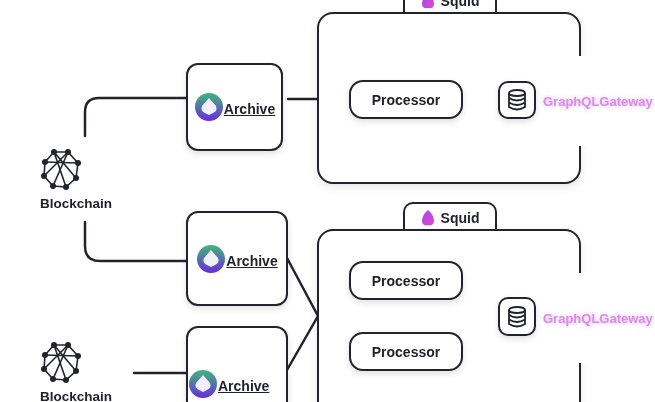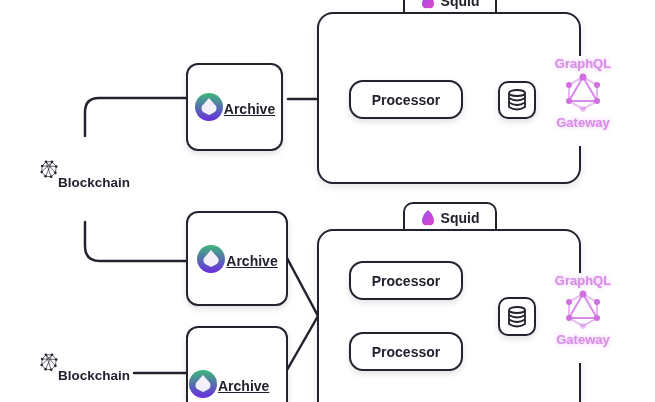--- a/index.html
+++ b/index.html
@@ -10,23 +10,23 @@
          box-shadow: 0 3px 6px rgba(0,0,0,0.12); }
   .squid { border-radius:16px; box-shadow: 0 3px 8px rgba(0,0,0,0.10); }
   .archive { border-radius:12px; display:flex; align-items:center; justify-content:center;text-decoration:underline; }
   .archive .lbl { font-weight:bold; font-size:14px; margin-top:4px; color:#22222e; }
   .proc { border-radius:14px; display:flex; align-items:center; justify-content:center;
           font-weight:bold; font-size:14px; color:#22222e; }
   .db { border-radius:10px; display:flex; align-items:center; justify-content:center; }
   .tab { position:absolute; border:2.5px solid #23232f; border-bottom:none; background:#fff; box-sizing:border-box;
          border-radius:10px 10px 0 0; display:flex; align-items:center; justify-content:center; gap:6px;
          font-weight:bold; font-size:14px; color:#22222e; }
-  .chain { position:absolute; display:flex; align-items:flex-end; width:90px; }
+  .chain { position:absolute; display:flex; flex-direction:column; align-items:flex-start; width:90px; }
   .chain .lbl { font-weight:bold; font-size:13.5px; color:#22222e; margin-top:6px; }
-  .gql { position:absolute; width:80px; display:flex; flex-direction:column; align-items:center; background:#fff; }
+  .gql { position:absolute; width:80px; display:flex; align-items:center; background:#fff; }
   .gql .t { font-weight:bold; font-size:13px; color:#d98be8; text-shadow:0 0 4px rgba(217,139,232,0.6); }
 </style>
 </head>
 <body>
 
 <svg class="wires" width="655" height="402">
   <g fill="none" stroke="#23232f" stroke-width="2.5" stroke-linecap="round">
 
     <path d="M85 136 V112 Q85 98 99 98 H187"></path>
 

